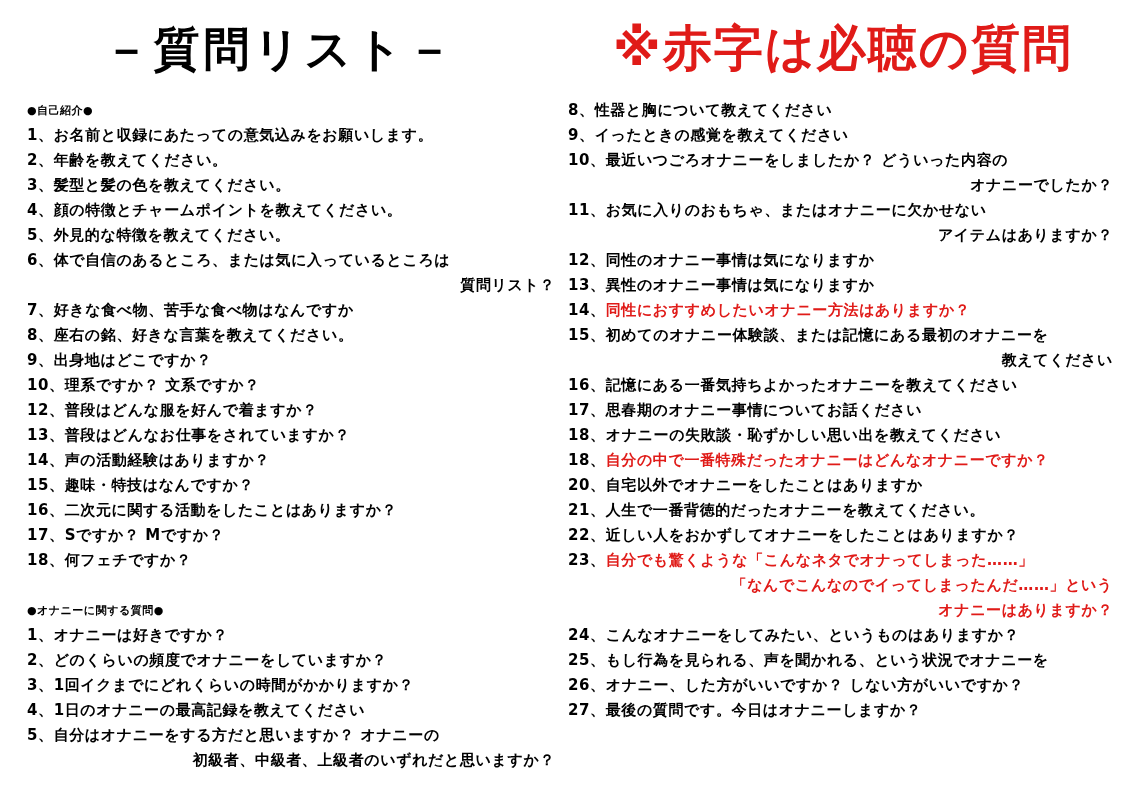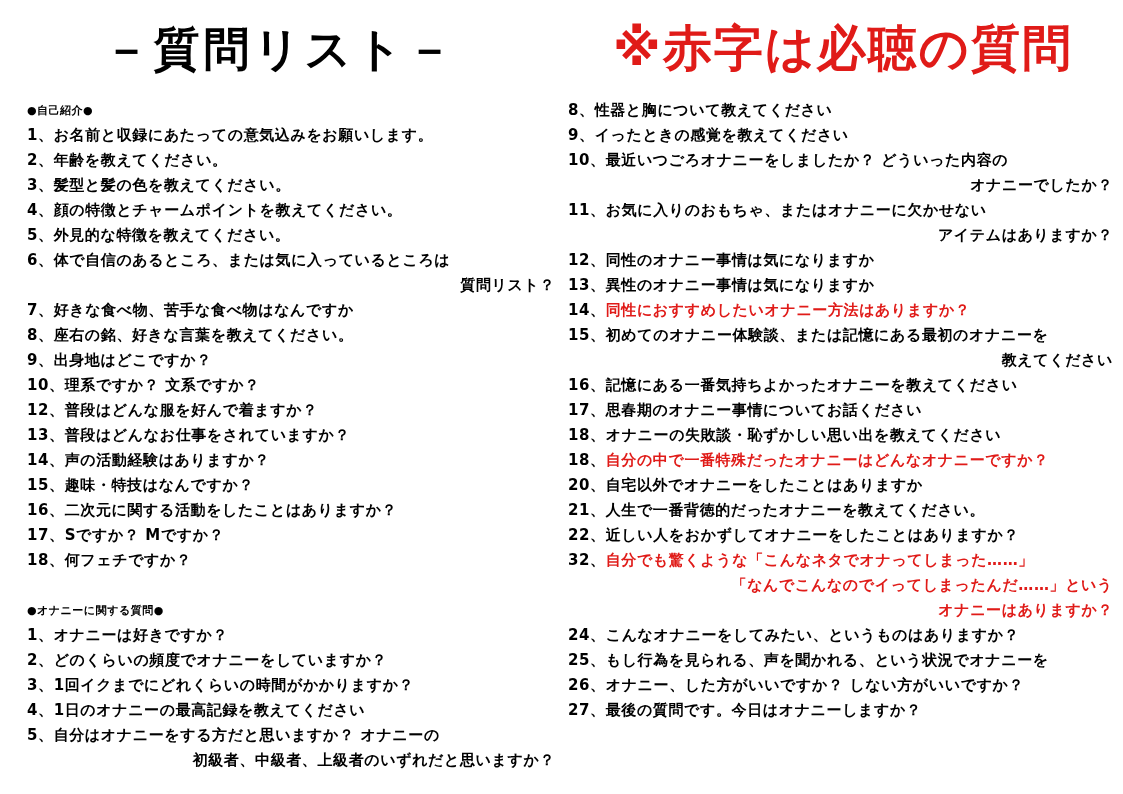--- a/index.html
+++ b/index.html
@@ -261,21 +261,21 @@
         <div class="q-item">
           <div class="q-line"><span class="q-num">20、</span><span class="q-text">自宅以外でオナニーをしたことはありますか</span></div>
         </div>
         <div class="q-item">
           <div class="q-line"><span class="q-num">21、</span><span class="q-text">人生で一番背徳的だったオナニーを教えてください。</span></div>
         </div>
         <div class="q-item">
           <div class="q-line"><span class="q-num">22、</span><span class="q-text">近しい人をおかずしてオナニーをしたことはありますか？</span></div>
         </div>
         <div class="q-item red">
-          <div class="q-line"><span class="q-num">32、</span><span class="q-text" style="color: rgb(224, 27, 24);">自分でも驚くような「こんなネタでオナってしまった……」</span></div>
+          <div class="q-line"><span class="q-num">23、</span><span class="q-text" style="color: rgb(224, 27, 24);">自分でも驚くような「こんなネタでオナってしまった……」</span></div>
           <div class="q-line indent"><span class="q-text" style="color: rgb(224, 27, 24);">「なんでこんなのでイってしまったんだ……」という</span></div>
           <div class="q-line indent"><span class="q-text" style="color: rgb(224, 27, 24);">オナニーはありますか？</span></div>
         </div>
         <div class="q-item">
           <div class="q-line"><span class="q-num">24、</span><span class="q-text">こんなオナニーをしてみたい、というものはありますか？</span></div>
         </div>
         <div class="q-item">
           <div class="q-line"><span class="q-num">25、</span><span class="q-text">もし行為を見られる、声を聞かれる、という状況でオナニーを</span></div>
         </div>
         <div class="q-item">

